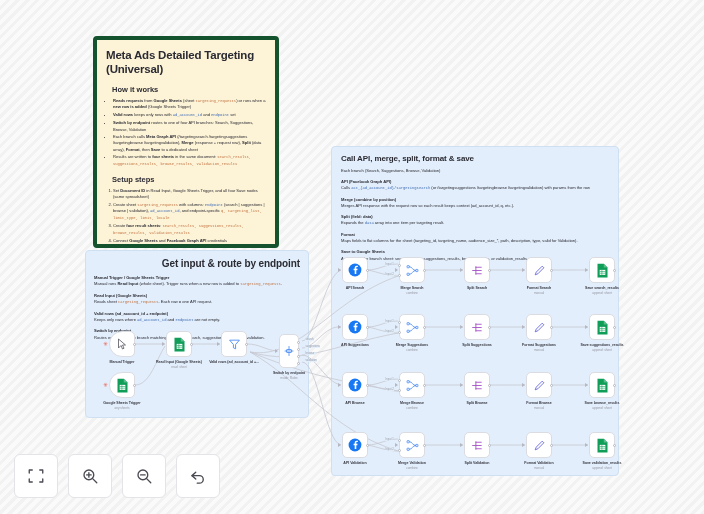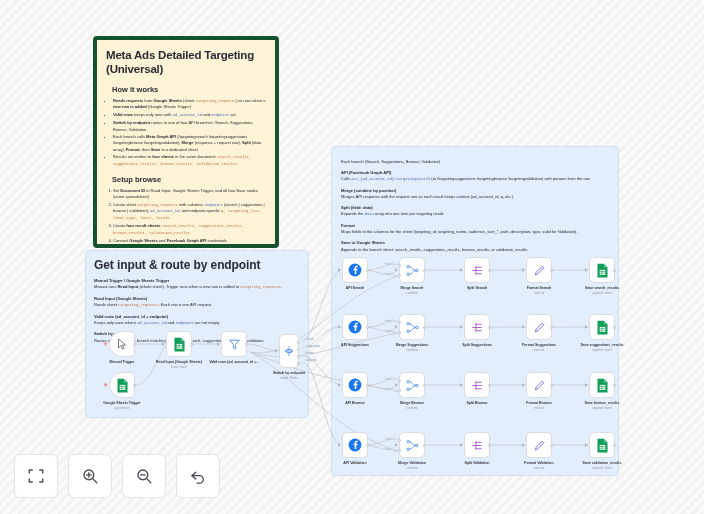--- a/index.html
+++ b/index.html
@@ -164,33 +164,33 @@
 <div class="note note-yellow" style="left:93px; top:36px; width:186px; height:212px;">
   <h1>Meta Ads Detailed Targeting (Universal)</h1>
   <h2>How it works</h2>
   <ul>
     <li><span class="bold">Reads requests</span> from <span class="bold">Google Sheets</span> (sheet <span class="mono">targeting_requests</span>) or runs when a <span class="bold">new row is added</span> (Google Sheets Trigger)</li>
     <li><span class="bold">Valid rows</span> keeps only rows with <span class="mono mono-b">ad_account_id</span> and <span class="mono mono-b">endpoint</span> set</li>
     <li><span class="bold">Switch by endpoint</span> routes to one of four API branches: Search, Suggestions, Browse, Validation</li>
     <li>Each branch calls <span class="bold">Meta Graph API</span> (/targetingsearch /targetingsuggestions /targetingbrowse /targetingvalidation), <span class="bold">Merge</span> (response + request row), <span class="bold">Split</span> (data array), <span class="bold">Format</span>, then <span class="bold">Save</span> to a dedicated sheet</li>
     <li>Results are written to <span class="bold">four sheets</span> in the same document: <span class="mono">search_results, suggestions_results, browse_results, validation_results</span></li>
   </ul>
-  <h2>Setup browse</h2>
+  <h2>Setup steps</h2>
   <ol>
     <li>Set <span class="bold">Document ID</span> in Read Input, Google Sheets Trigger, and all four Save nodes (same spreadsheet)</li>
     <li>Create sheet <span class="mono">targeting_requests</span> with columns: <span class="mono mono-b">endpoint</span> (search | suggestions | browse | validation), <span class="mono mono-b">ad_account_id</span>, and endpoint-specific <span class="mono">q, targeting_list, limit_type, limit, locale</span></li>
     <li>Create <span class="bold">four result sheets</span>: <span class="mono">search_results, suggestions_results, browse_results, validation_results</span></li>
     <li>Connect <span class="bold">Google Sheets</span> and <span class="bold">Facebook Graph API</span> credentials</li>
     <li>For <span class="bold">Suggestions</span> and <span class="bold">Validation</span> <span class="mono">targeting_list</span> must be a JSON array, e.g. </li>
   </ol>
 
 </div>
 
 <div class="note note-blue" style="left:85px; top:250px; width:224px; height:168px; padding:7px 8px;">
-  <h3 style="font-size:12px;">Get input &amp; route by endpoint</h3>
+  <h3 style="font-size:10px;text-align:right;">Get input &amp; route by endpoint</h3>
   <div style="margin-top:6px;">
     <div class="blk">
       <p class="bold">Manual Trigger / Google Sheets Trigger</p>
       <p>Manual runs <span class="bold">Read Input</span> (whole sheet). Trigger runs when a new row is added to <span class="mono">targeting_requests</span>.</p>
     </div>
     <div class="blk">
       <p class="bold">Read Input (Google Sheets)</p>
       <p>Reads sheet <span class="mono">targeting_requests</span>. Each row = one API request.</p>
     </div>
     <div class="blk">
@@ -198,20 +198,21 @@
       <p>Keeps only rows where <span class="mono mono-b">ad_account_id</span> and <span class="mono mono-b">endpoint</span> are not empty.</p>
     </div>
     <div class="blk">
       <p class="bold">Switch by endpoint</p>
       <p>Routes each row to the branch matching <span class="mono mono-b">endpoint</span>: search, suggestions, browse, or validation.</p>
     </div>
   </div>
 </div>
 
 <div class="note note-blue" style="left:331px; top:146px; width:288px; height:330px; padding:7px 9px;">
+  <h3 style="font-size:8px;">Call API, merge, split, format &amp; save</h3>
   <p style="margin-top:5px">Each branch (Search, Suggestions, Browse, Validation)</p>
   <div style="margin-top:5px;">
     <div class="blk">
       <p class="bold">API (Facebook Graph API)</p>
       <p>Calls <span class="mono mono-b">act_{ad_account_id}/targetingsearch</span> (or /targetingsuggestions /targetingbrowse /targetingvalidation) with params from the row</p>
     </div>
     <div class="blk">
       <p class="bold">Merge (combine by position)</p>
       <p>Merges API response with the request row so each result keeps context (ad_account_id, q, etc.).</p>
     </div>

